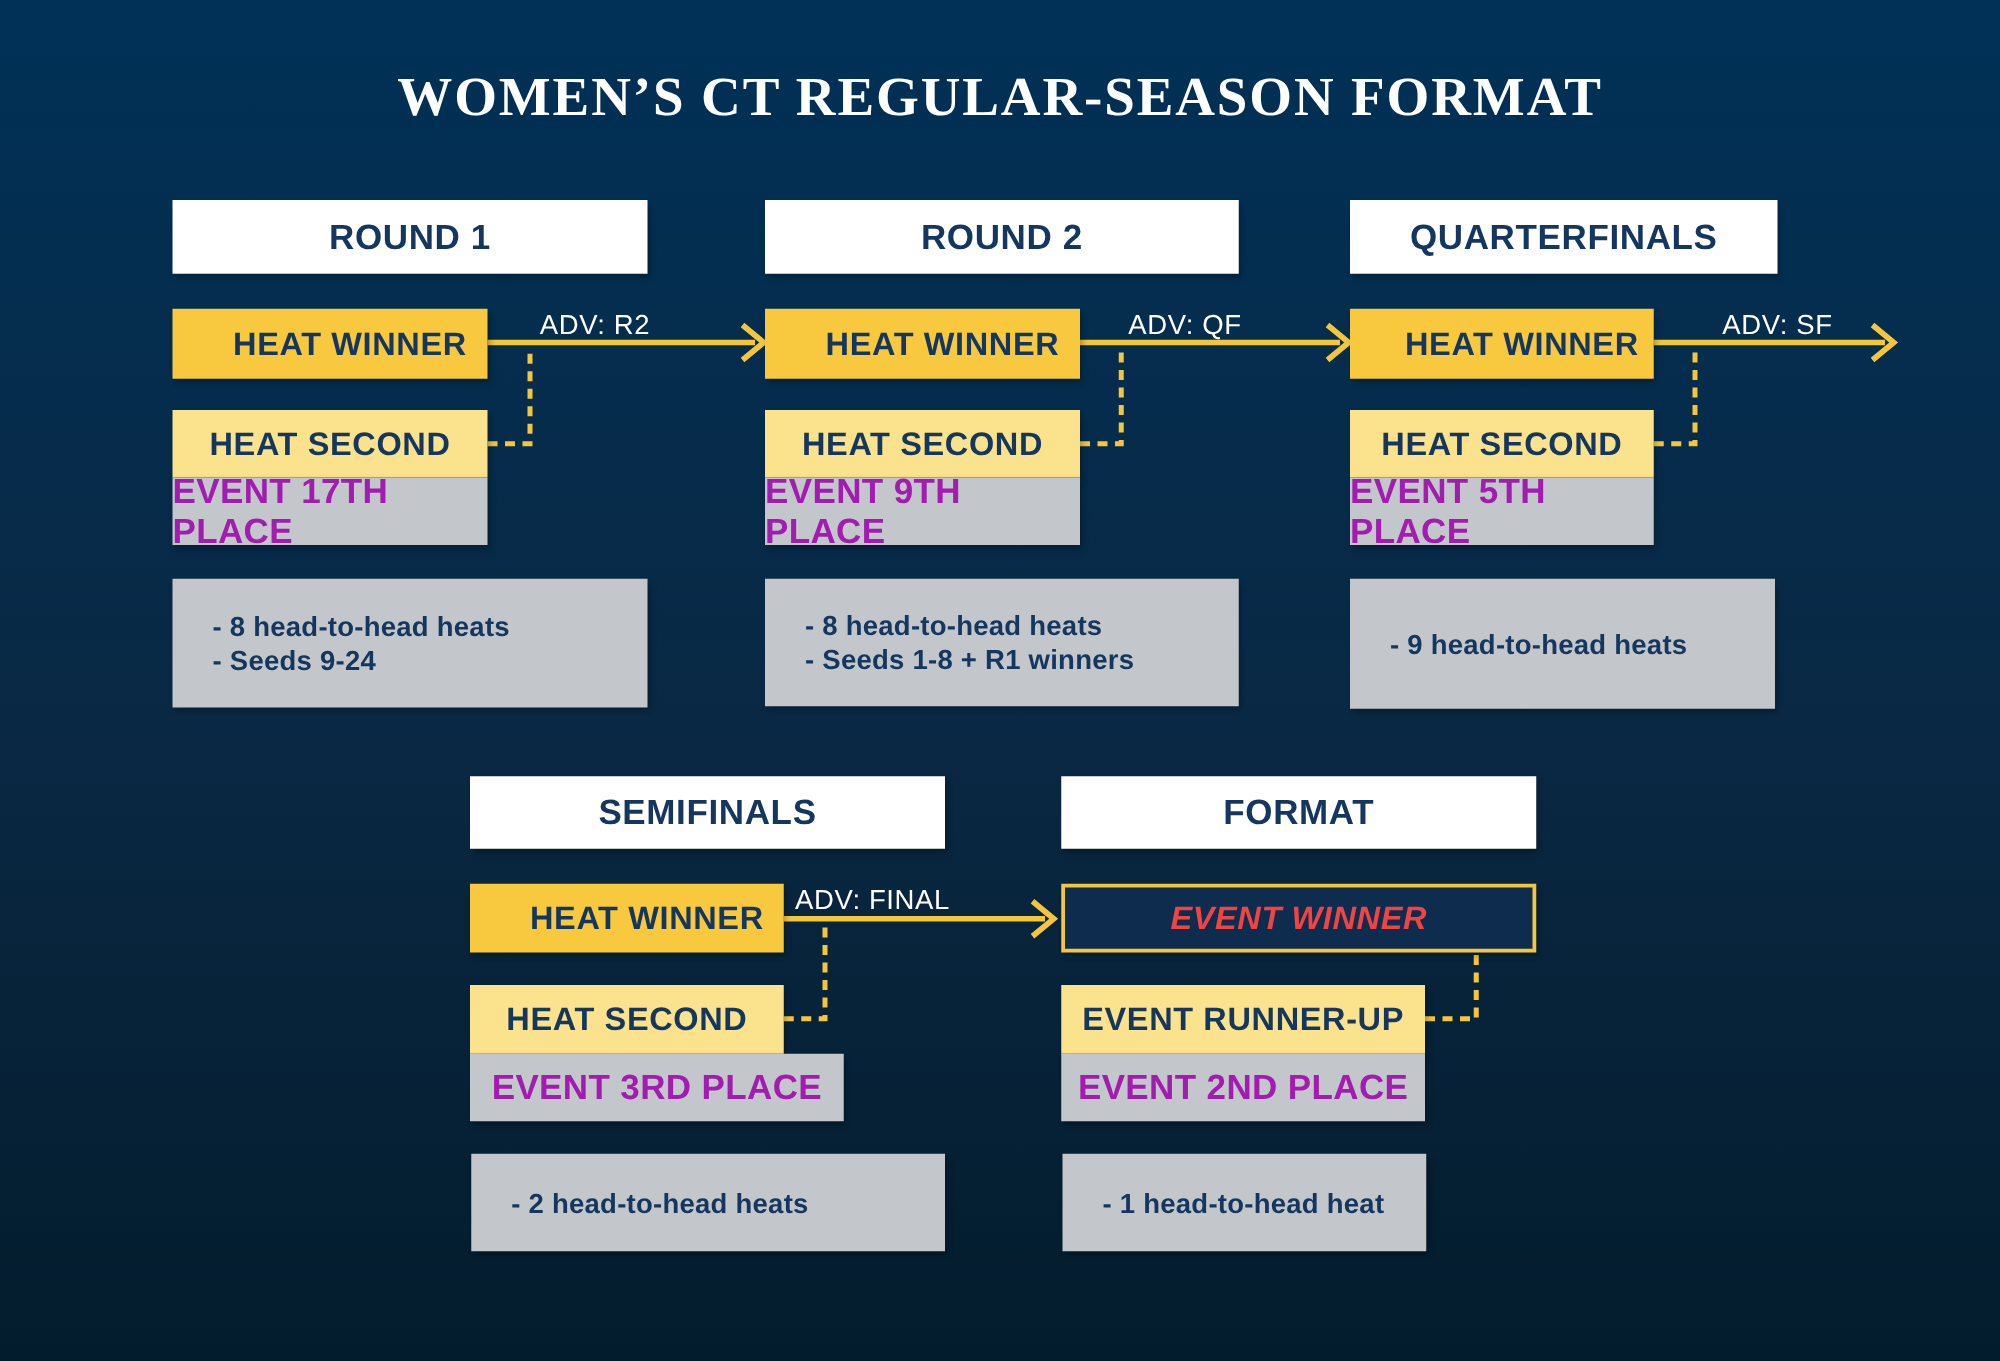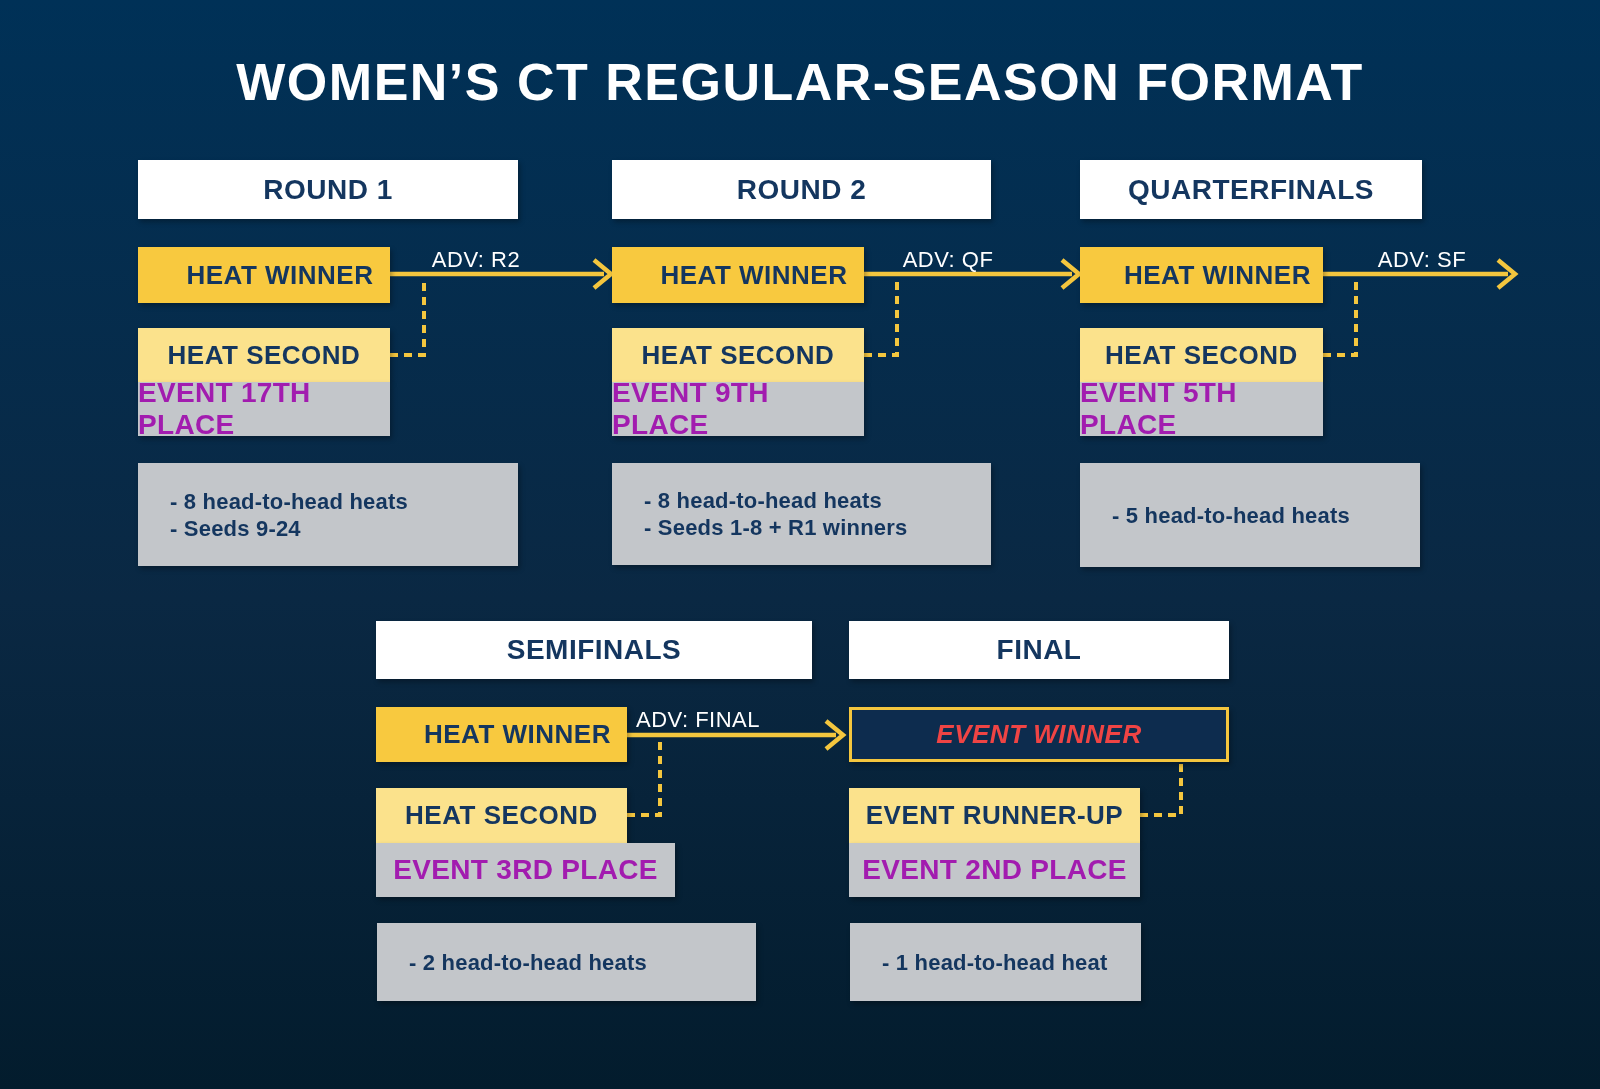--- a/index.html
+++ b/index.html
@@ -6,21 +6,21 @@
   .canvas{
     position:relative;
     width:1600px;height:1089px;
     overflow:hidden;
     background:linear-gradient(180deg,#003157 0%,#0a2843 55%,#031c2d 100%);
     font-family:"Liberation Sans", sans-serif;
   }
   .title{
     position:absolute;left:0;top:52px;width:100%;
     margin:0;text-align:center;
-    color:#ffffff;font-size:52px;font-weight:bold;letter-spacing:1.5px;
+    color:#ffffff;font-size:44px;font-weight:bold;letter-spacing:1.5px;font-family:Liberation Serif, serif;
   }
   .box{
     position:absolute;
     display:flex;align-items:center;justify-content:center;
     box-sizing:border-box;
     font-weight:bold;letter-spacing:0.5px;
     box-shadow:2px 3px 5px rgba(0,0,0,0.30);
   }
   .header-box{background:#ffffff;color:#14365f;font-size:28px;}
   .winner{background:#f8c93f;color:#14365f;font-size:26px;padding-left:32px;}
@@ -99,32 +99,32 @@
   <div class="box info" style="left:612px;top:463px;width:379px;height:102px">
     <div>- 8 head-to-head heats</div>
     <div>- Seeds 1-8 + R1 winners</div>
   </div>
 
   <div class="box header-box" style="left:1080px;top:160px;width:342px;height:59px">QUARTERFINALS</div>
   <div class="box winner" style="left:1080px;top:247px;width:243px;height:56px">HEAT WINNER</div>
   <div class="box second" style="left:1080px;top:328px;width:243px;height:54px">HEAT SECOND</div>
   <div class="box place" style="left:1080px;top:382px;width:243px;height:54px">EVENT 5TH PLACE</div>
   <div class="box info" style="left:1080px;top:463px;width:340px;height:104px">
-    <div>- 5 head-to-head heats</div>
+    <div>- 9 head-to-head heats</div>
   </div>
 
-  <div class="box header-box" style="left:376px;top:621px;width:436px;height:58px">SEMIFINALS</div>
+  <div class="box header-box" style="left:376px;top:621px;width:380px;height:58px">SEMIFINALS</div>
   <div class="box winner" style="left:376px;top:707px;width:251px;height:55px">HEAT WINNER</div>
   <div class="box second" style="left:376px;top:788px;width:251px;height:55px">HEAT SECOND</div>
   <div class="box place" style="left:376px;top:843px;width:299px;height:54px">EVENT 3RD PLACE</div>
   <div class="box info" style="left:377px;top:923px;width:379px;height:78px">
     <div>- 2 head-to-head heats</div>
   </div>
 
-  <div class="box header-box" style="left:849px;top:621px;width:380px;height:58px">FINAL</div>
+  <div class="box header-box" style="left:849px;top:621px;width:380px;height:58px">FORMAT</div>
   <div class="box event-winner" style="left:849px;top:707px;width:380px;height:55px">EVENT WINNER</div>
   <div class="box second" style="left:849px;top:788px;width:291px;height:55px">EVENT RUNNER-UP</div>
   <div class="box place" style="left:849px;top:843px;width:291px;height:54px">EVENT 2ND PLACE</div>
   <div class="box info" style="left:850px;top:923px;width:291px;height:78px">
     <div>- 1 head-to-head heat</div>
   </div>
 
 </div>
 
 </body></html>

